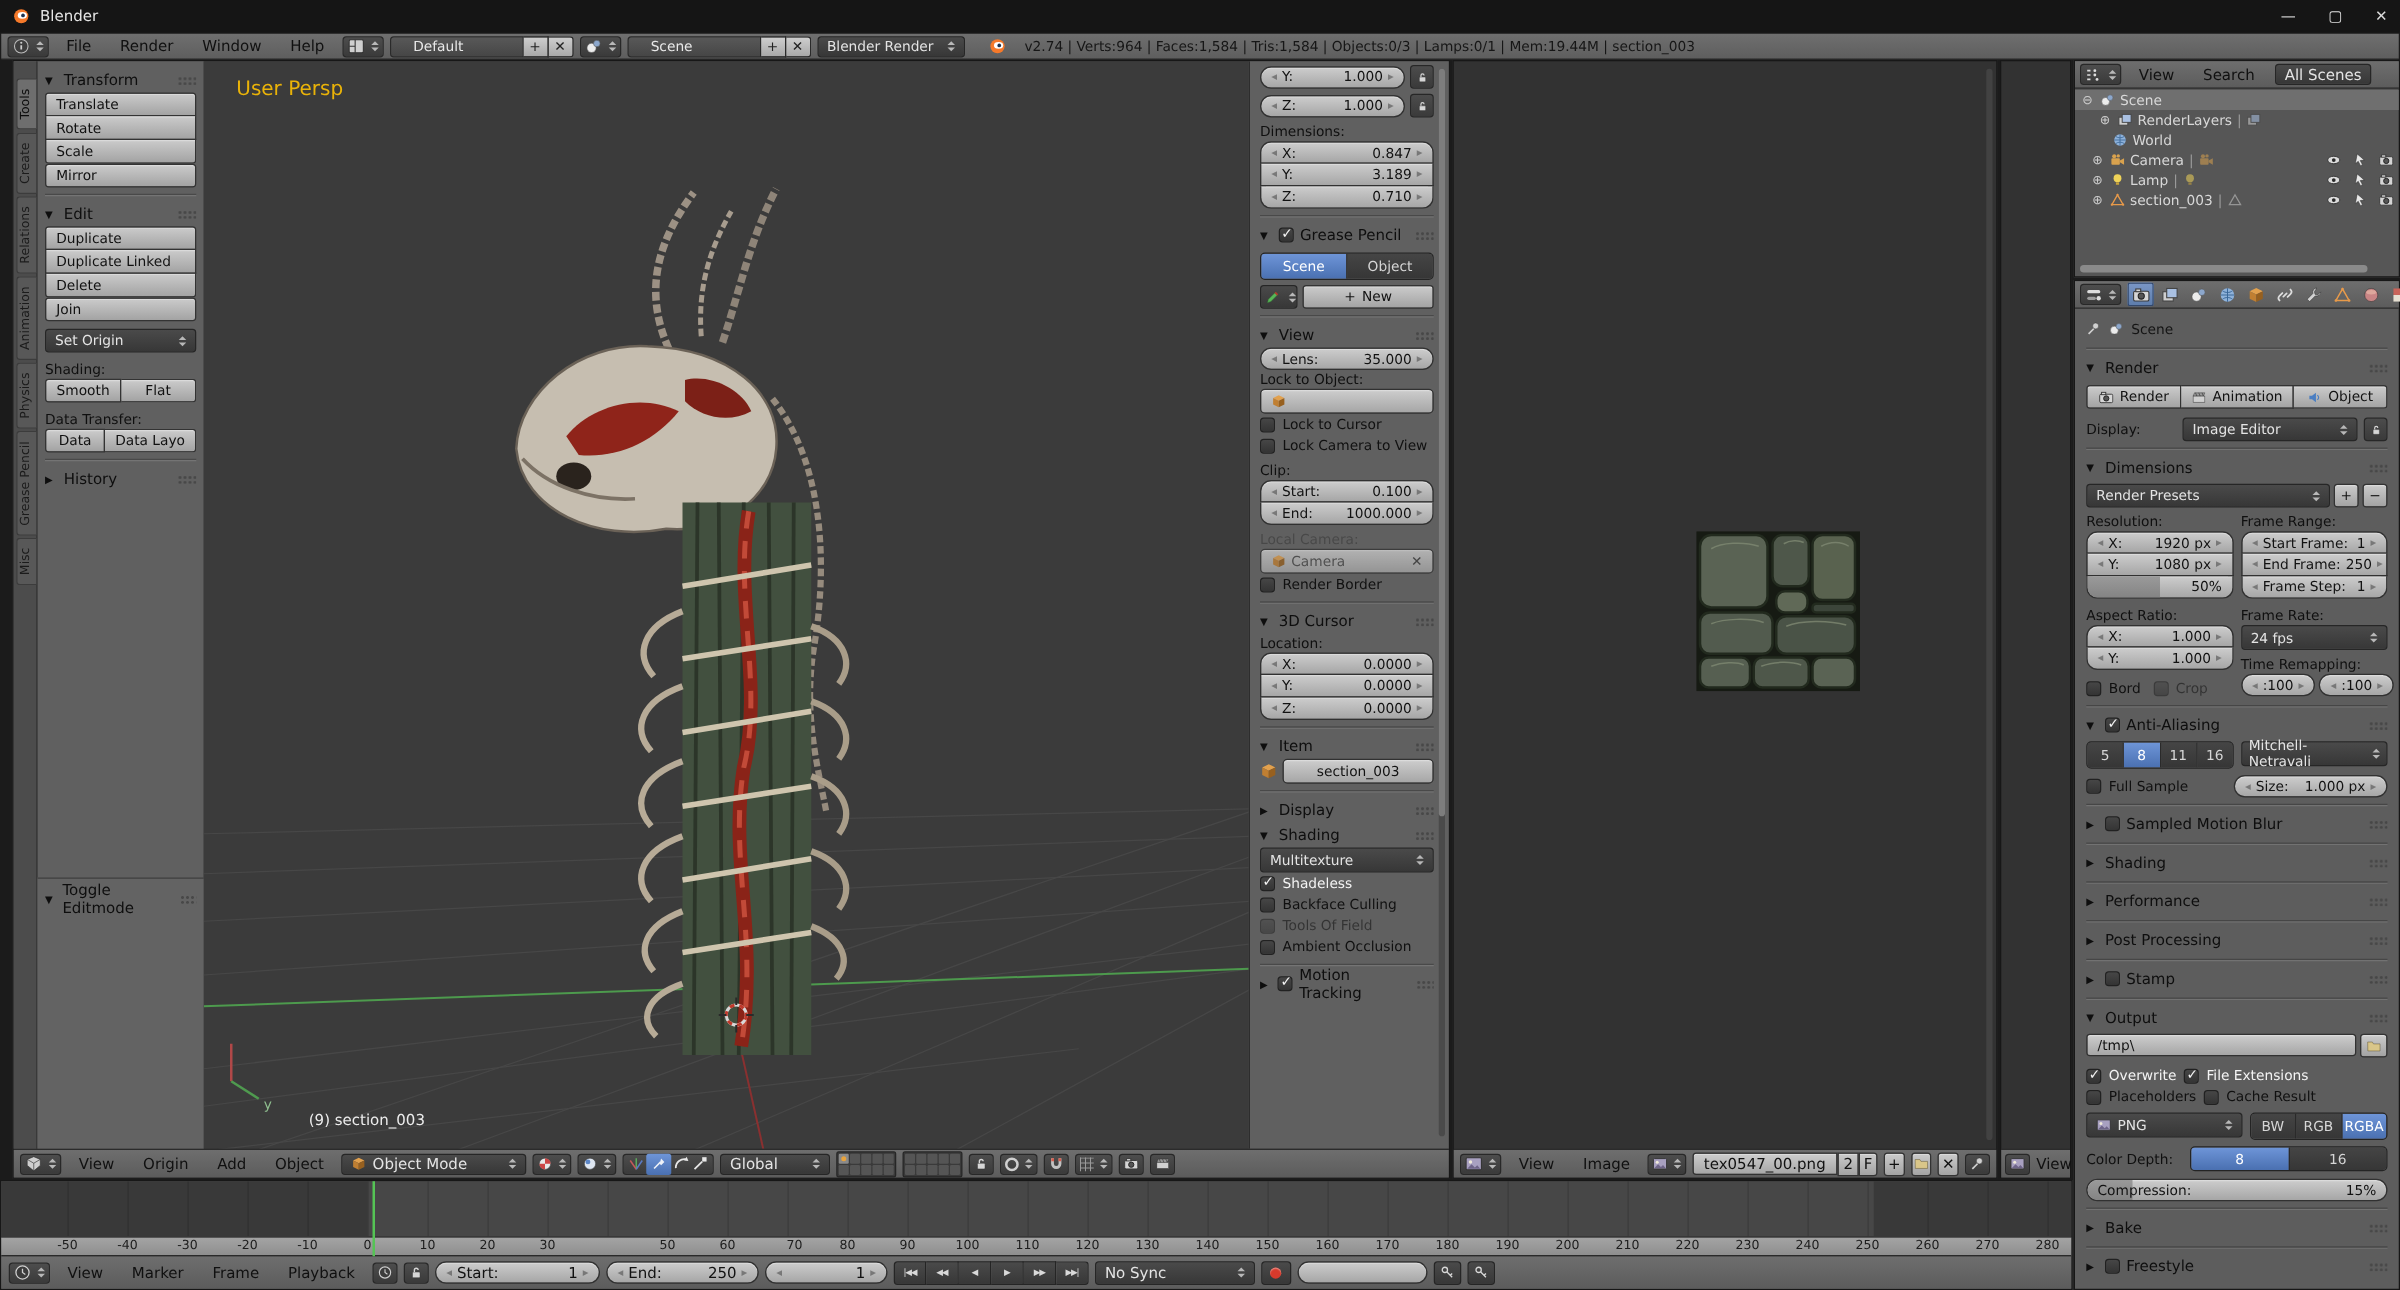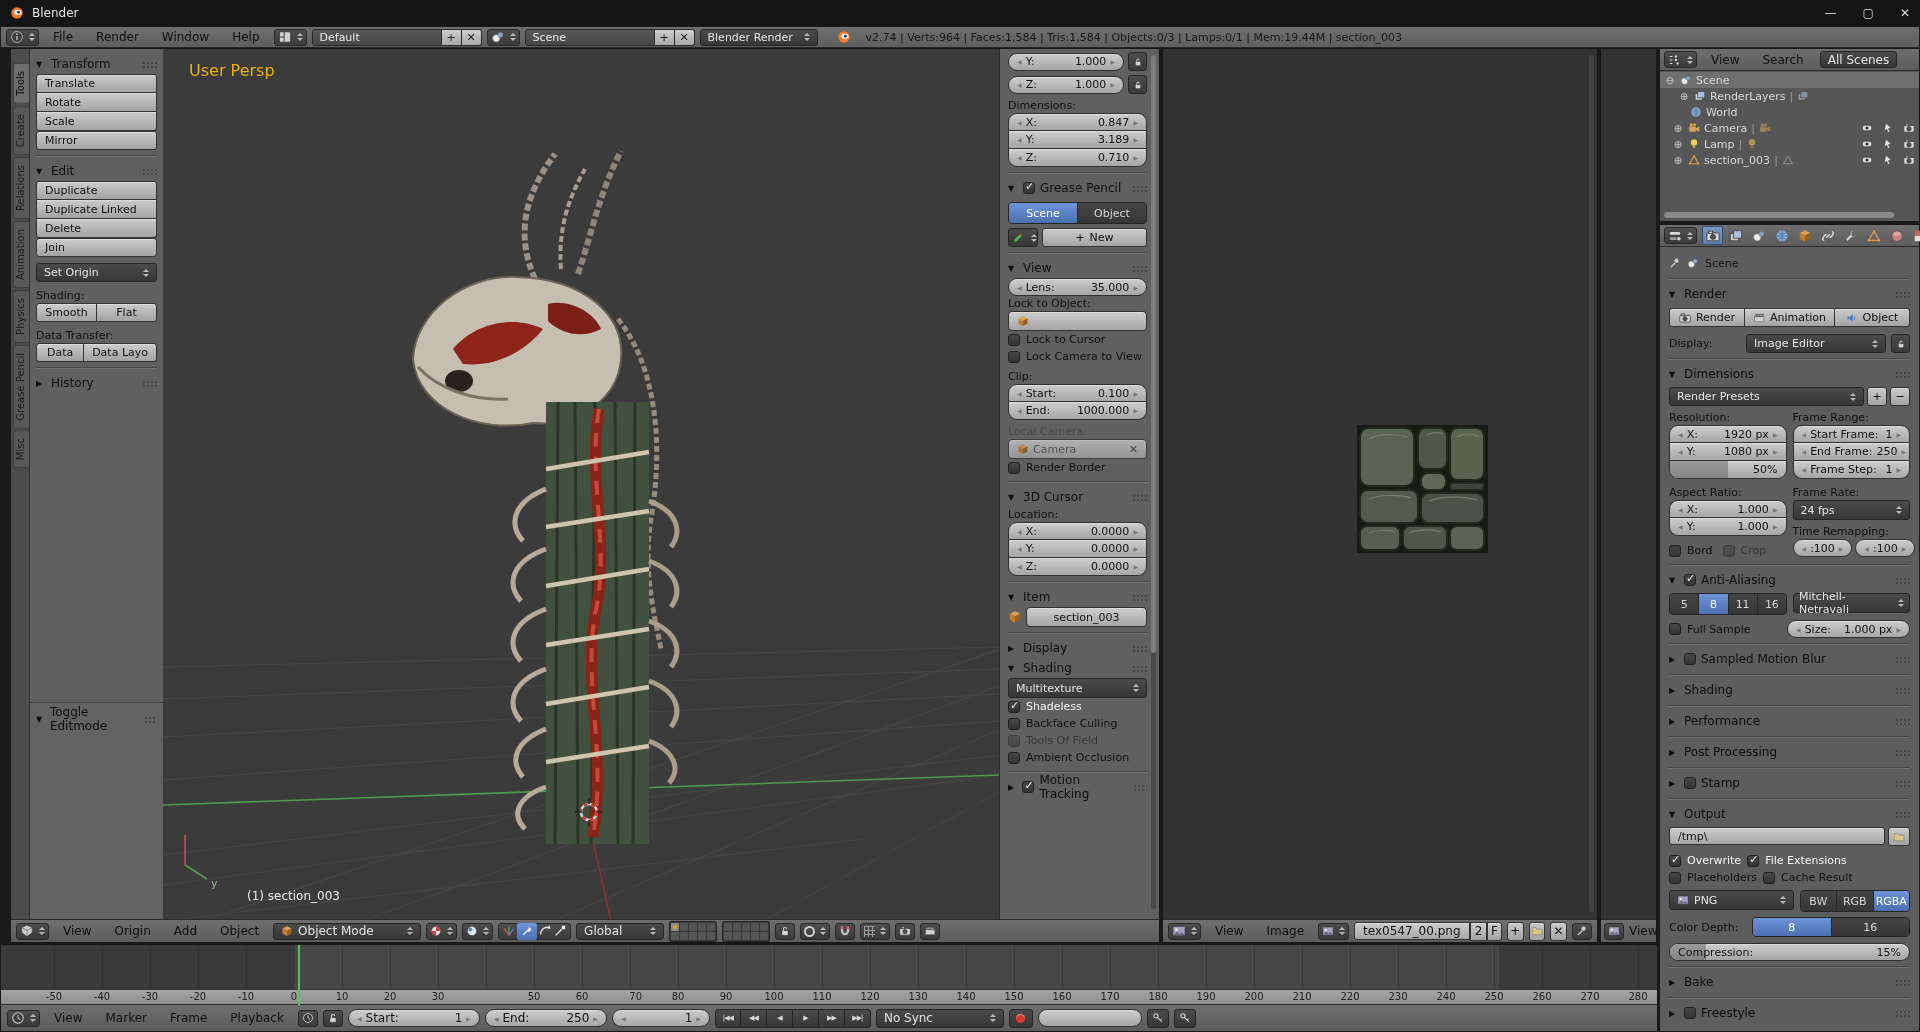--- a/index.html
+++ b/index.html
@@ -20,21 +20,21 @@
            border-bottom:1px solid #262626;display:flex;align-items:center;gap:5px;padding:0 5px;box-sizing:border-box}
   .hmenu{padding:0 9px;color:#101010;font-size:12px}
   .ebox{height:17px;background:linear-gradient(#4d4d4d,#3a3a3a);border:1px solid #282828;border-radius:3px;
         display:flex;align-items:center;gap:3px;padding:0 3px;box-sizing:border-box}
   .updn{display:flex;flex-direction:column;gap:2px;margin-left:2px}
   .updn i{display:block;width:0;height:0;border-left:3px solid transparent;border-right:3px solid transparent}
   .updn .u{border-bottom:3.5px solid #b8b8b8}
   .updn .d{border-top:3.5px solid #b8b8b8}
   .selwrap{display:flex;align-items:stretch;height:17px}
   .selfield{display:flex;align-items:center;background:linear-gradient(#585858,#464646);border:1px solid #2a2a2a;
-            color:#e9e9e9;padding:0 7px;width:130px;border-radius:3px 0 0 3px;box-sizing:border-box}
+            color:#e9e9e9;padding:0 18px;width:107px;border-radius:3px 0 0 3px;box-sizing:border-box}
   .minib{width:19px;display:flex;align-items:center;justify-content:center;background:linear-gradient(#cecece,#a8a8a8);
          border:1px solid #2a2a2a;border-left:none;color:#222;font-size:11px}
   .minib:last-child{border-radius:0 3px 3px 0}
   .drop{height:17px;background:linear-gradient(#4a4a4a,#373737);border:1px solid #262626;border-radius:3px;
         color:#e4e4e4;display:flex;align-items:center;padding:0 7px;gap:5px;box-sizing:border-box}
   .stats{color:#161616;font-size:11px;margin-left:10px;white-space:nowrap}
   
   .editor{position:absolute;background:#3b3b3b;border:1px solid #171717;box-sizing:border-box}
   .bhdr{position:absolute;left:0;right:0;bottom:0;height:23px;background:linear-gradient(#6e6e6e,#5c5c5c);
         border-top:1px solid #2b2b2b;display:flex;align-items:center;gap:5px;padding:0 5px;box-sizing:border-box;
@@ -536,21 +536,21 @@
         <line x1="434" y1="763" x2="440" y2="763" stroke="#2a2a2a" stroke-width="1.6"></line>
       </g>
 
       <g>
         <line x1="22" y1="816" x2="22" y2="786" stroke="#b04848" stroke-width="2"></line>
         <line x1="22" y1="816" x2="44" y2="830" stroke="#4f9a4f" stroke-width="2"></line>
         <text x="48" y="838" fill="#8fbe8f" font-size="11">y</text>
       </g>
     </svg>
     <span class="vlabel" style="left:26px;top:12px">User Persp</span>
-    <span class="olabel" style="left:84px;bottom:16px">(1) section_003</span>
+    <span class="olabel" style="left:84px;bottom:16px">(9) section_003</span>
   </div>
 
   <div class="np">
     <div class="nrow">
       <div class="fld arr" style="flex:1">
         <span>Y:</span>
           <span class="val">1.000</span>
       </div>
       <div class="lockbtn">
           <svg class="ic10">

